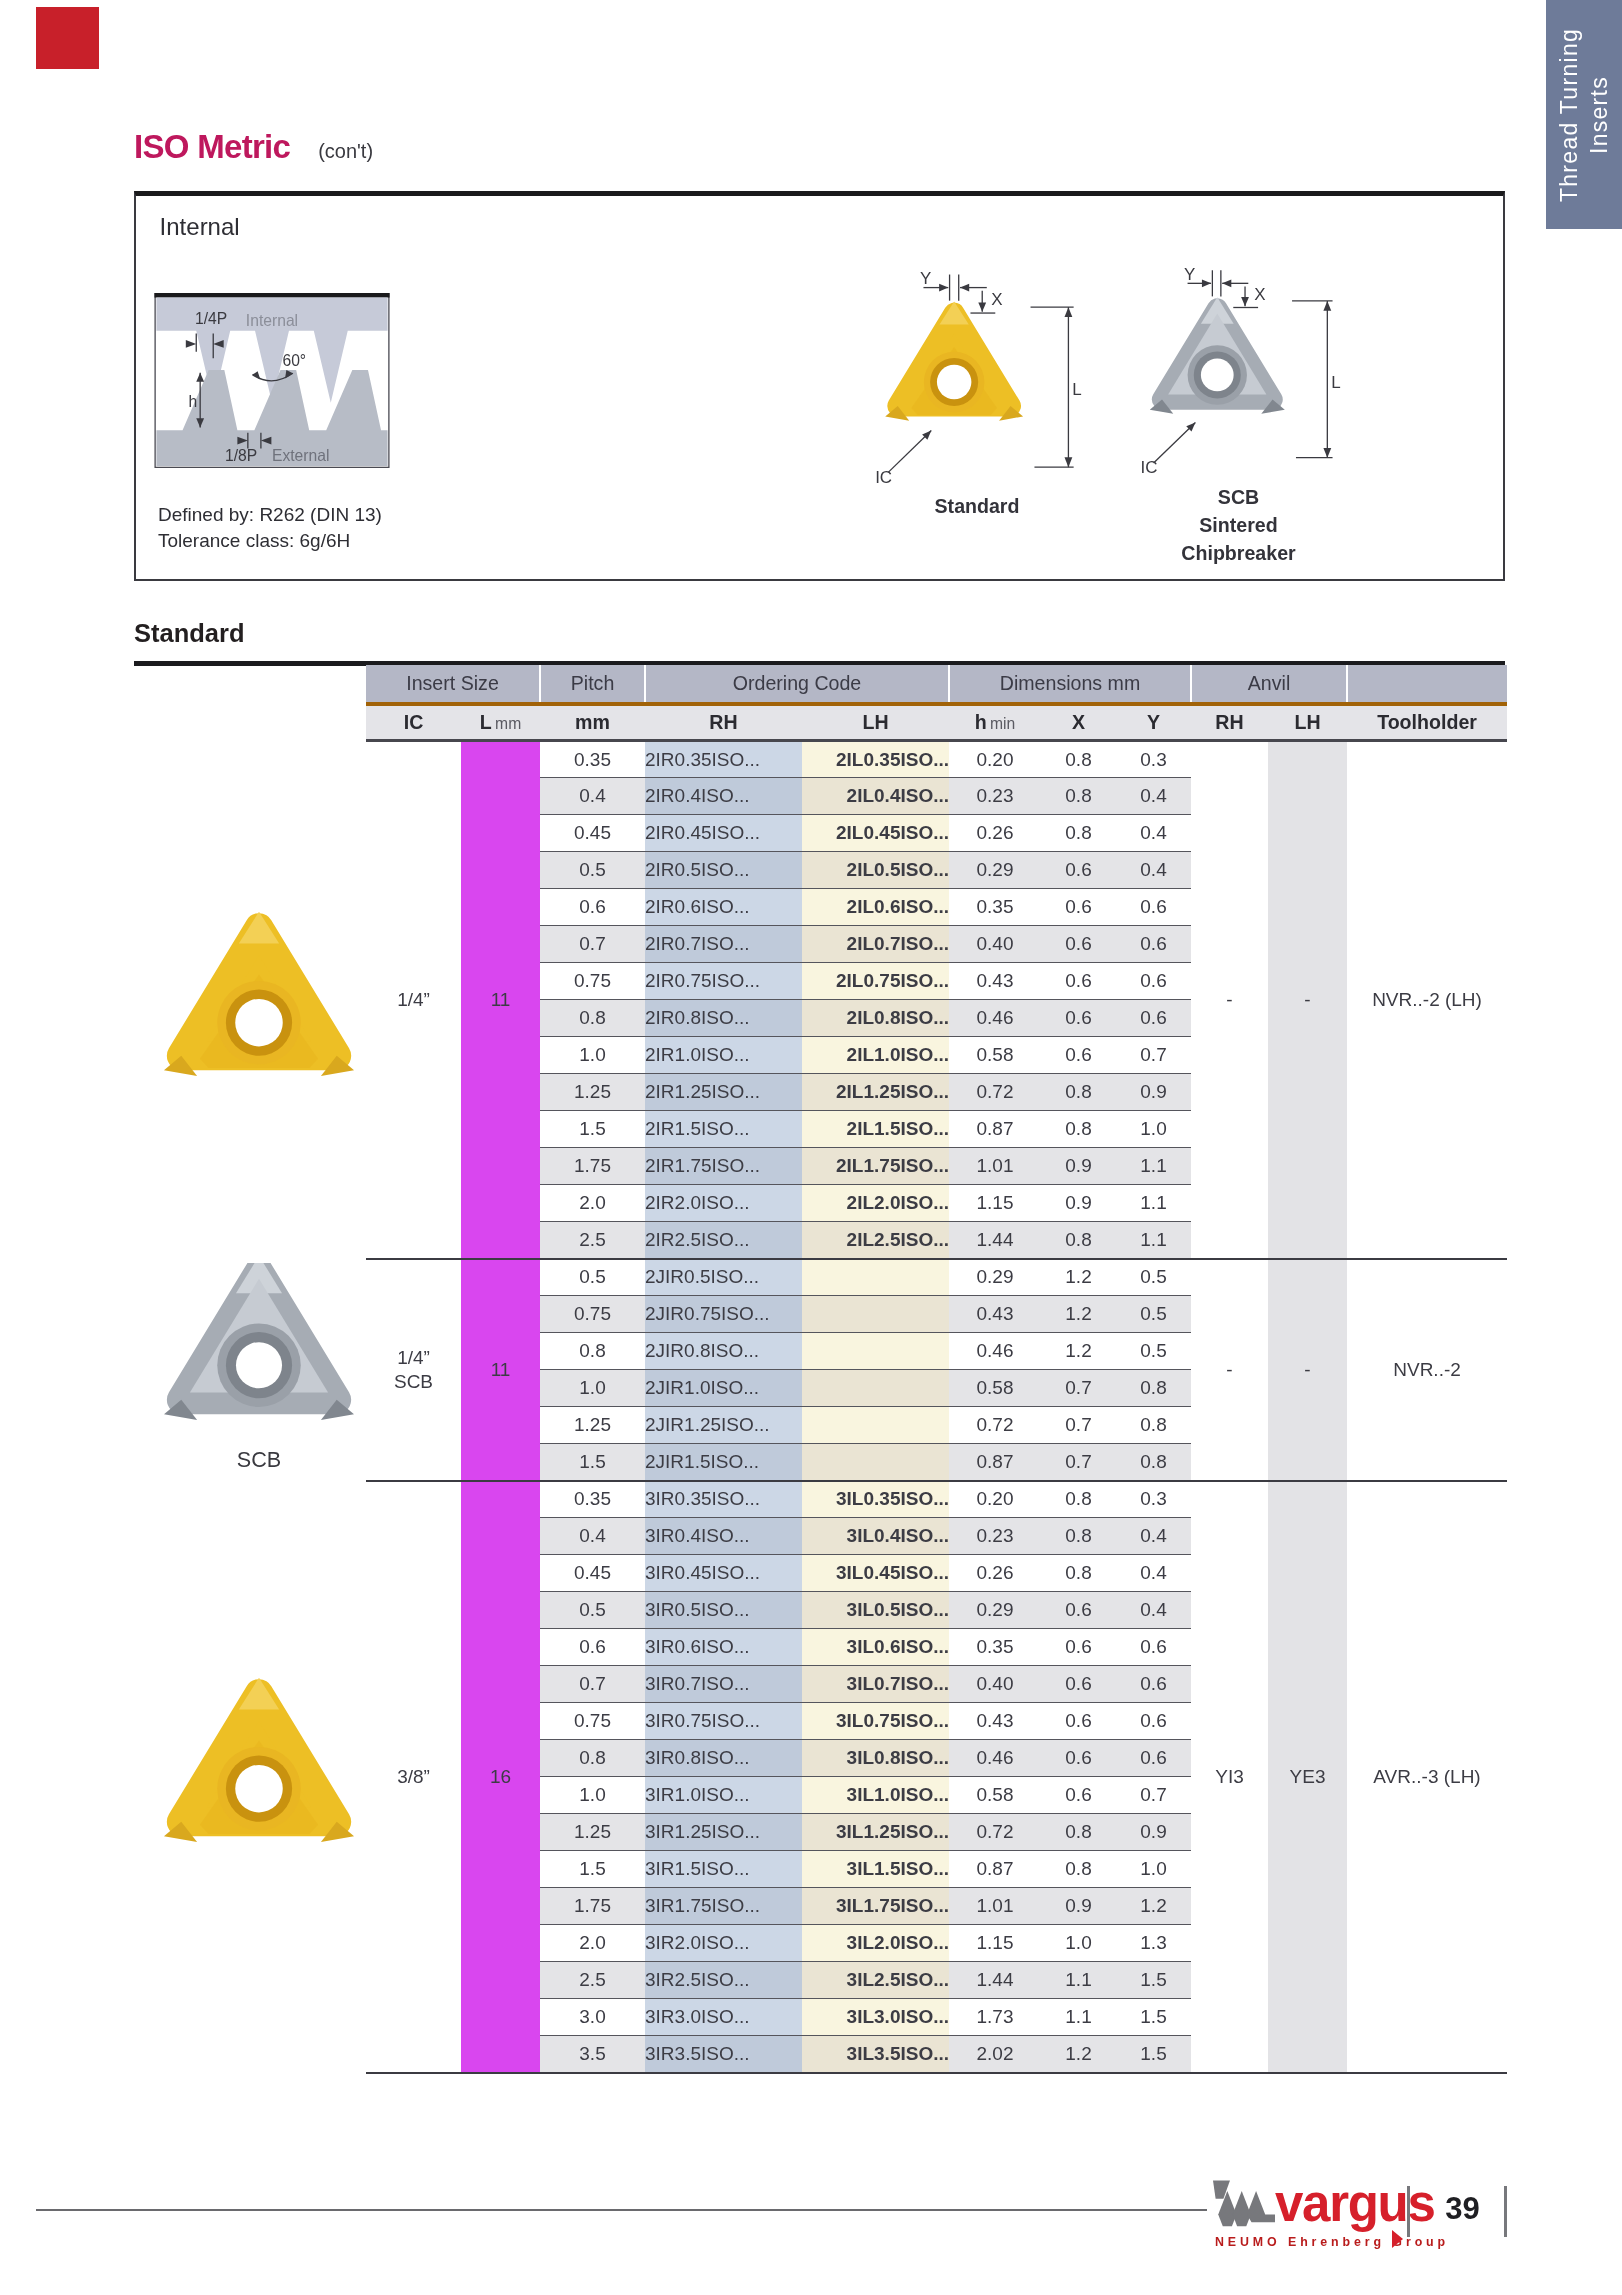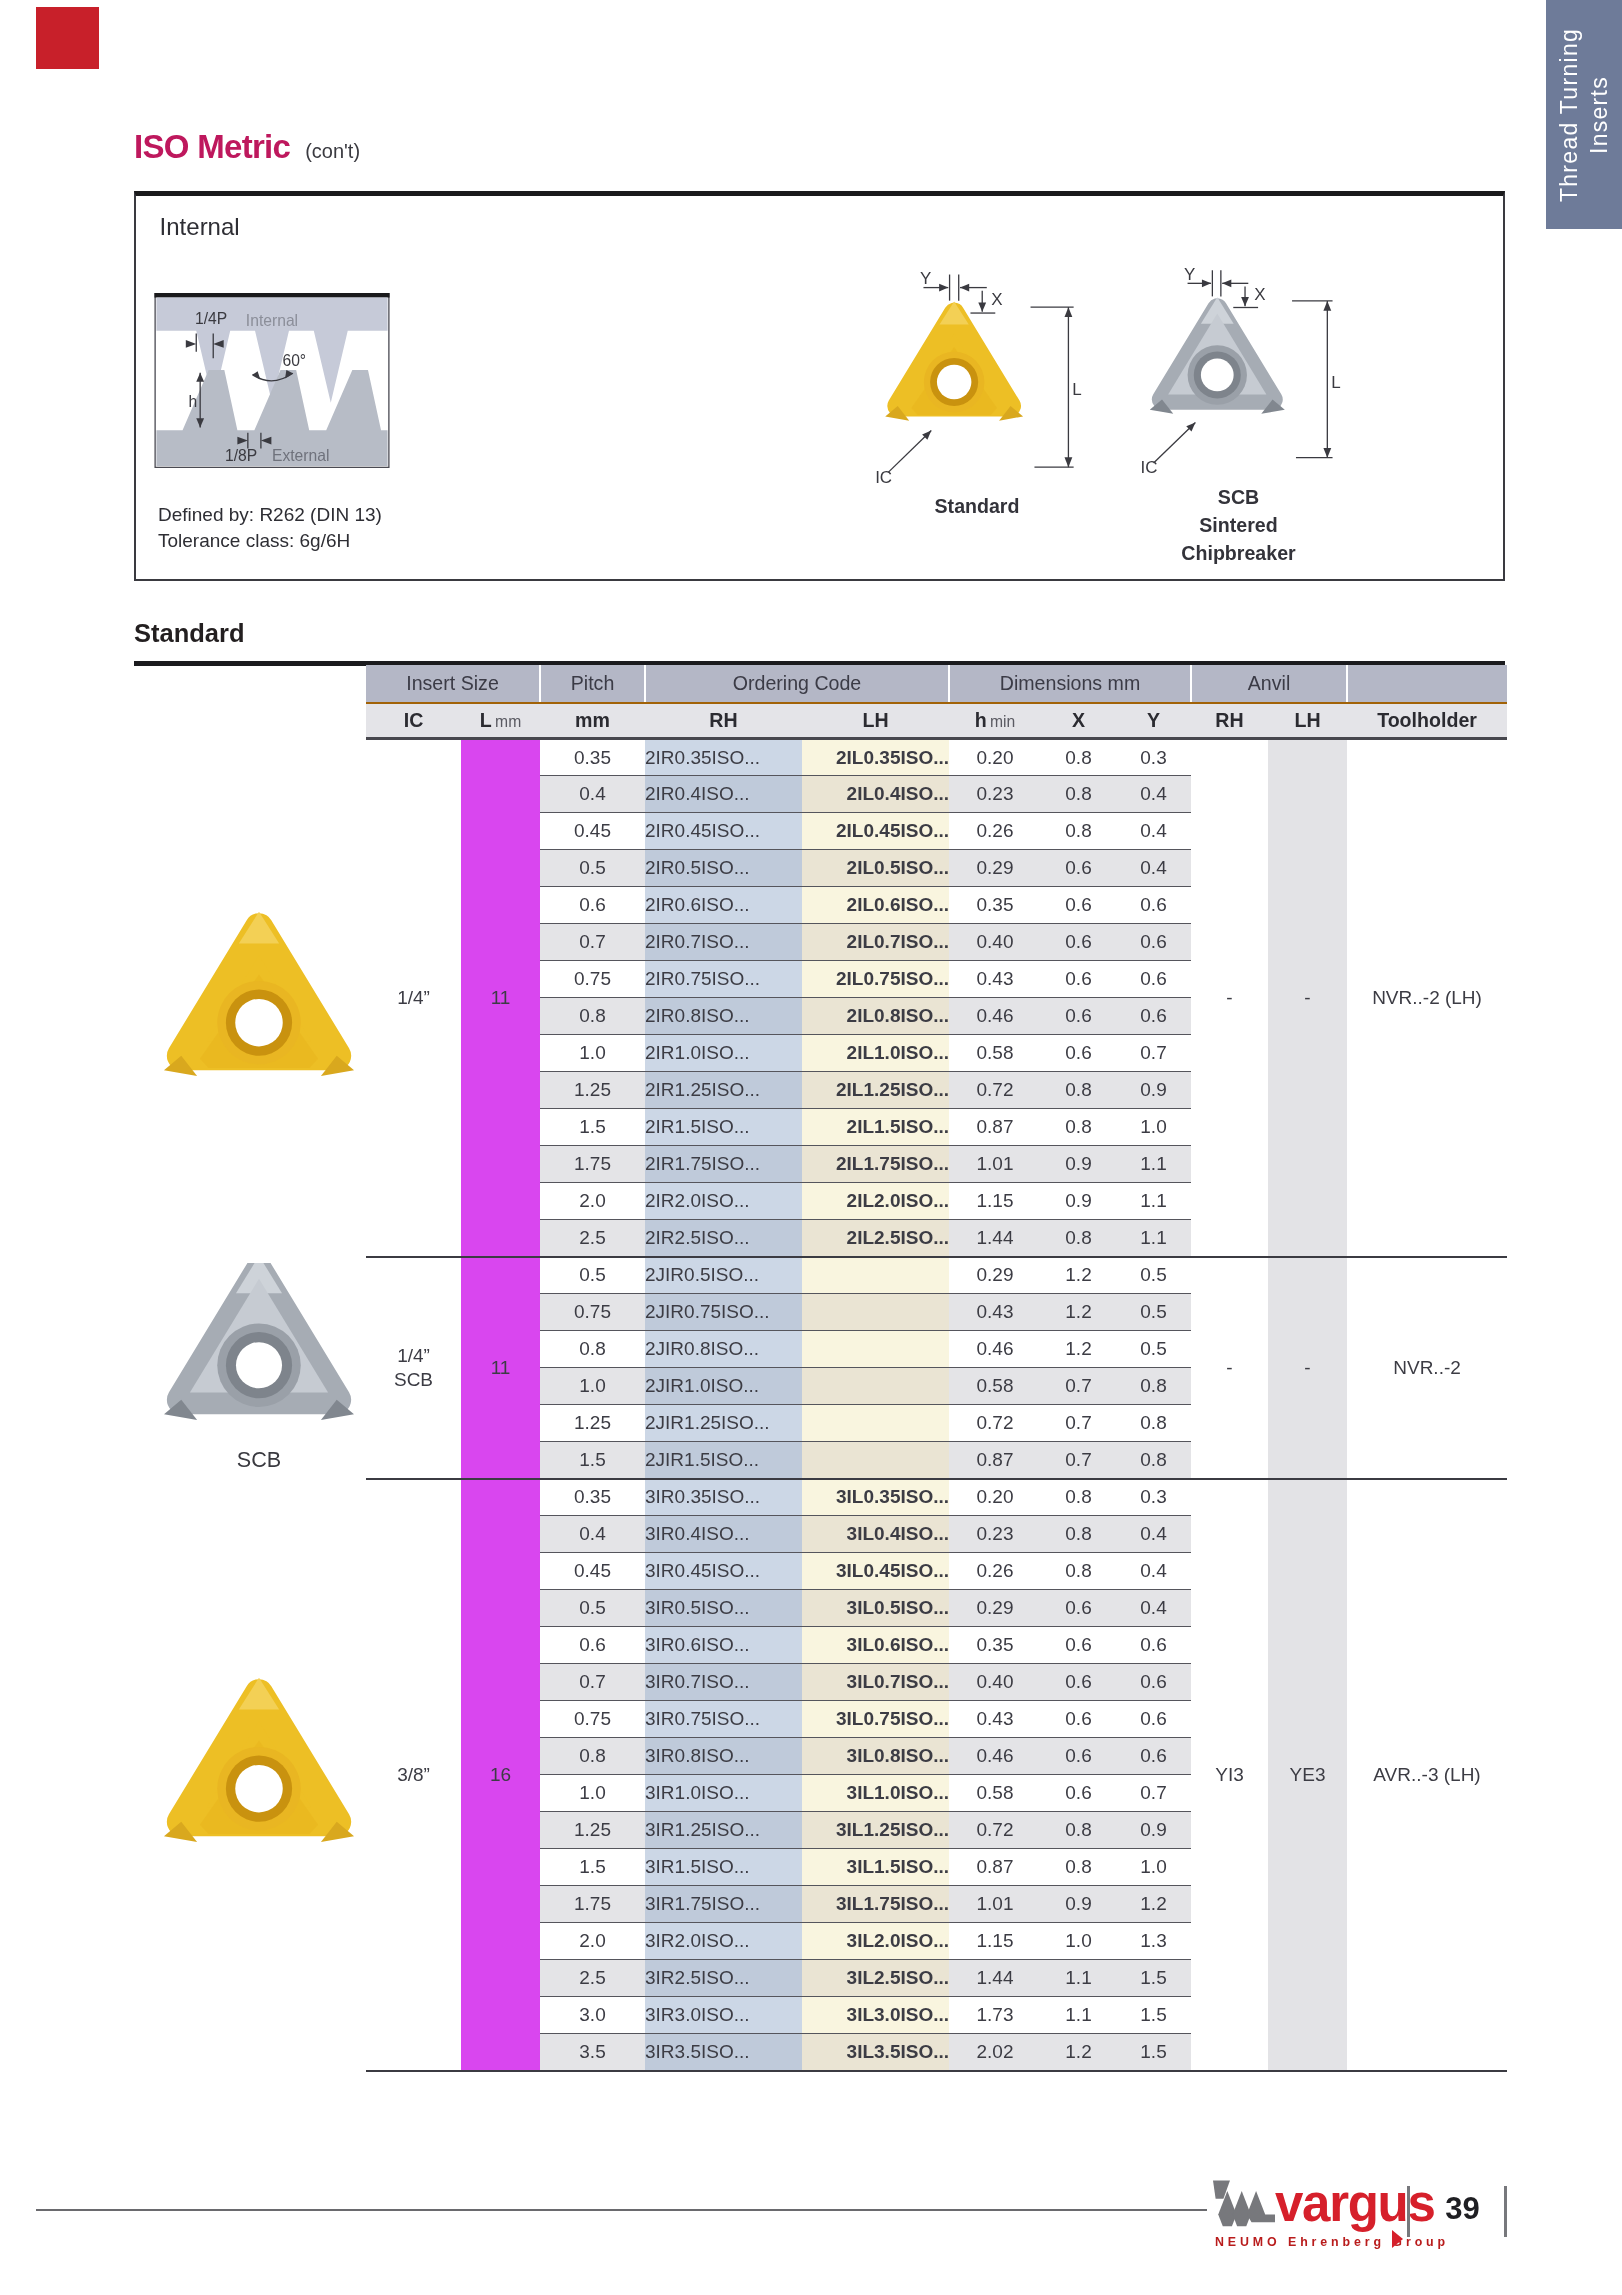--- a/index.html
+++ b/index.html
@@ -10,40 +10,40 @@
   
   .corner-mark{left:36px;top:7.2px;width:63px;height:62px;background:#c8202a;}
   .side-tab{left:1546px;top:0;width:77px;height:229px;background:#6e7b99;
             display:flex;align-items:center;justify-content:center;}
   .side-tab-text{transform:rotate(-90deg);width:229px;text-align:center;color:#fff;
                  font-size:23px;line-height:30px;letter-spacing:1.3px;white-space:nowrap;}
 
   
   .page-title{left:134px;top:128px;}
   .page-title .main{font-size:33px;font-weight:700;color:#be185d;letter-spacing:-0.7px;}
-  .page-title .suffix{font-size:20px;color:#3a3a40;margin-left:12px;}
+  .page-title .suffix{font-size:20px;color:#3a3a40;margin-left:25px;}
 
   
   .internal-box{left:134px;top:191px;width:1371px;height:390px;background:#fff;
                 border:2px solid #3a3a40;border-top:5.2px solid #1a1a1c;box-sizing:border-box;padding-left:9px;}
   .internal-title{position:absolute;left:23.6px;top:17px;font-size:24px;color:#2e2e34;}
   .thread-diagram{position:absolute;left:18.3px;top:97px;}
   .defined-by{position:absolute;left:22px;top:306px;font-size:19px;line-height:25.5px;color:#2e2e34;}
   .fig-label{position:absolute;text-align:center;font-size:19.6px;font-weight:600;color:#33333a;line-height:28px;}
   .std-label{left:730px;top:296px;width:222px;}
   .scb-labels{left:998px;top:287px;width:209px;}
   .ins-fig{position:absolute;}
 
   
   .section-title{left:134px;top:619px;font-size:25.5px;font-weight:700;color:#231f20;}
   .table-toprule{left:134px;top:661px;width:1371px;height:4.6px;background:#1b1b1e;}
   table.spec{position:absolute;left:366px;top:665px;width:1139px;border-collapse:collapse;table-layout:fixed;}
   table.spec th,table.spec td{padding:0;font-family:"Liberation Sans",sans-serif;}
   tr.ghdr th{background:#b4b7c6;height:37px;font-weight:400;font-size:19.6px;color:#3b3b46;
-             border-bottom:2px solid #a16207;}
+             border-bottom:4px solid #a16207;}
   tr.ghdr th + th{border-left:2px solid #ffffff;}
   tr.chdr th{background:#e4e4e8;height:33px;font-size:19.6px;font-weight:700;color:#2b2b31;
              border-bottom:3.3px solid #47474e;}
   .unit{font-size:15.7px;font-weight:400;color:#5a5a62;margin-left:3.3px;}
   tbody tr{height:37px;}
   tbody td{font-size:19px;color:#3c3c44;}
   td.pitch,td.hmin,td.x,td.y{background:#fff;text-align:center;}
   tr.alt td.pitch,tr.alt td.hmin,tr.alt td.x,tr.alt td.y{background:#e4e4e7;}
   td.rh{background:#ccd7e6;text-align:left;padding-left:15.7px;}
   tr.alt td.rh{background:#bfcada;}

